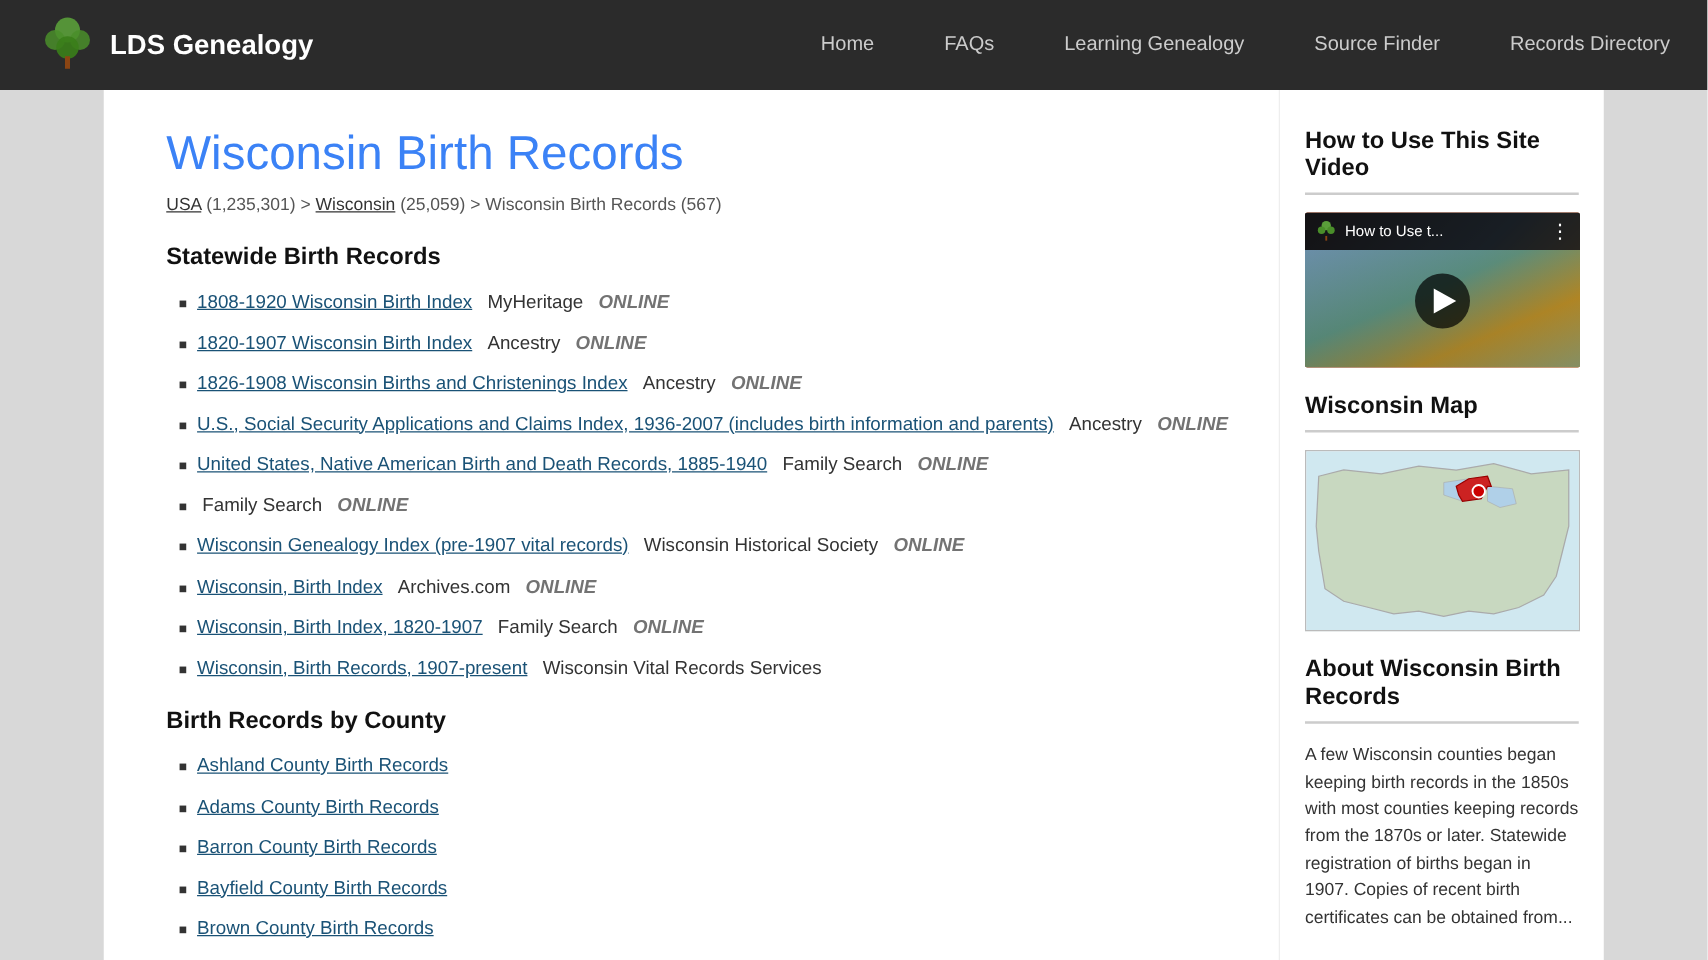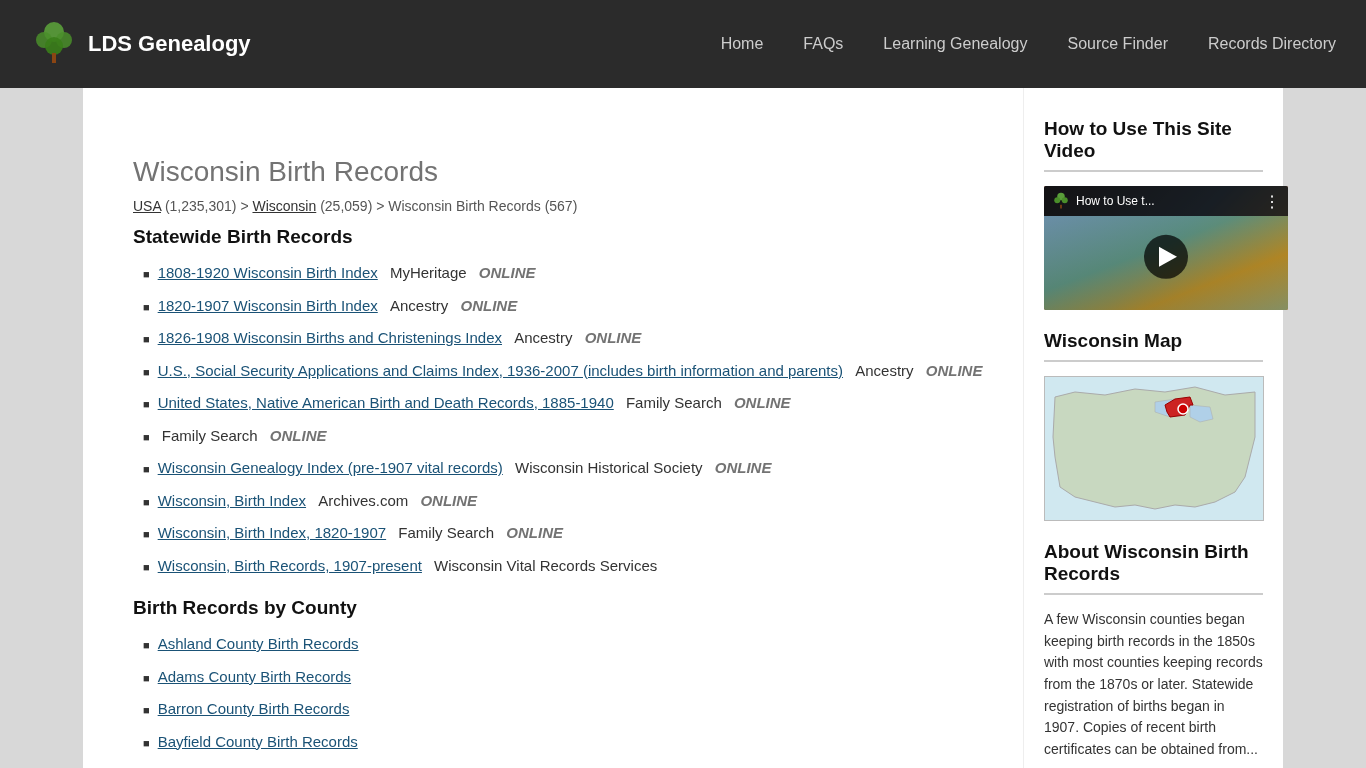--- a/index.html
+++ b/index.html
@@ -4,40 +4,40 @@
   <style>
     * { margin: 0; padding: 0; box-sizing: border-box; }
     body { font-family: Georgia, 'Times New Roman', serif; font-size: 16px; color: #222; background: #d8d8d8; }
 
     
     .navbar {
       background: #2b2b2b;
       display: flex;
       align-items: center;
       padding: 0 30px;
-      height: 88px;
+      height: 72px;
     }
     .navbar-brand {
       display: flex;
       align-items: center;
       gap: 10px;
       text-decoration: none;
       color: white;
       font-size: 22px;
       font-weight: bold;
       font-family: Arial, sans-serif;
       margin-right: auto;
     }
     .navbar-brand .tree-icon {
       width: 48px;
       height: 48px;
     }
     .navbar-links {
       display: flex;
-      gap: 40px;
+      gap: 56px;
       list-style: none;
       justify-content: space-between;
     }
     .navbar-links a {
       color: #ccc;
       text-decoration: none;
       font-family: Arial, sans-serif;
       font-size: 16px;
     }
 
@@ -55,31 +55,30 @@
     }
     .sidebar {
       width: 260px;
       flex-shrink: 0;
       padding: 30px 20px 20px 20px;
       border-left: 1px solid #eee;
     }
 
     
     .page-title {
-      font-size: 28px;
+      font-size: 38px;
       font-weight: normal;
-      color: #737373;
+      color: #3b82f6;
       margin-bottom: 10px;
       font-family: Arial, sans-serif;
-      margin-top: 38px;
     }
     .breadcrumb {
       font-size: 14px;
       color: #555;
-      margin-bottom: 12px;
+      margin-bottom: 24px;
       font-family: Arial, sans-serif;
     }
     .breadcrumb a {
       color: #333;
       text-decoration: underline;
     }
 
     
     .section-title {
       font-size: 19px;
@@ -135,21 +134,21 @@
       font-family: Arial, sans-serif;
     }
     .sidebar-divider {
       border: none;
       border-top: 2px solid #ccc;
       margin-bottom: 14px;
     }
 
     
     .video-thumb {
-      width: 244px;
+      width: 220px;
       height: 124px;
       background: #c2410c;
       position: relative;
       border-radius: 2px;
       overflow: hidden;
       margin-bottom: 20px;
       cursor: pointer;
     }
     .video-thumb .video-overlay {
       position: absolute;

